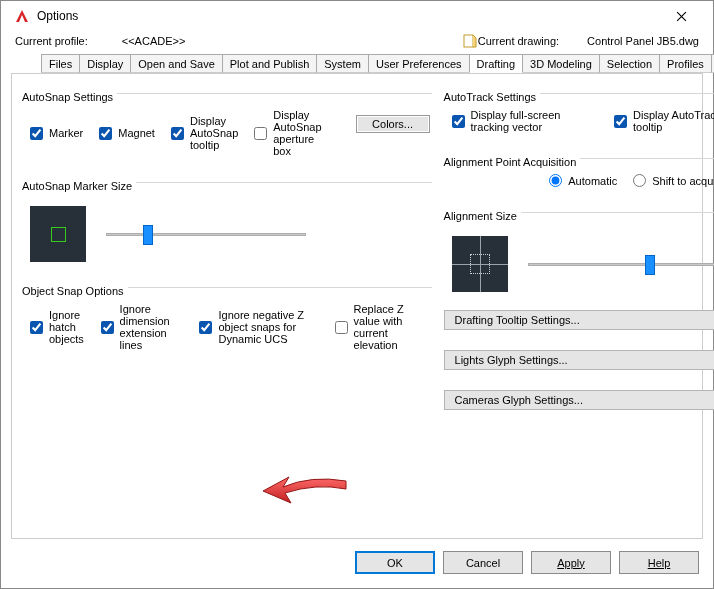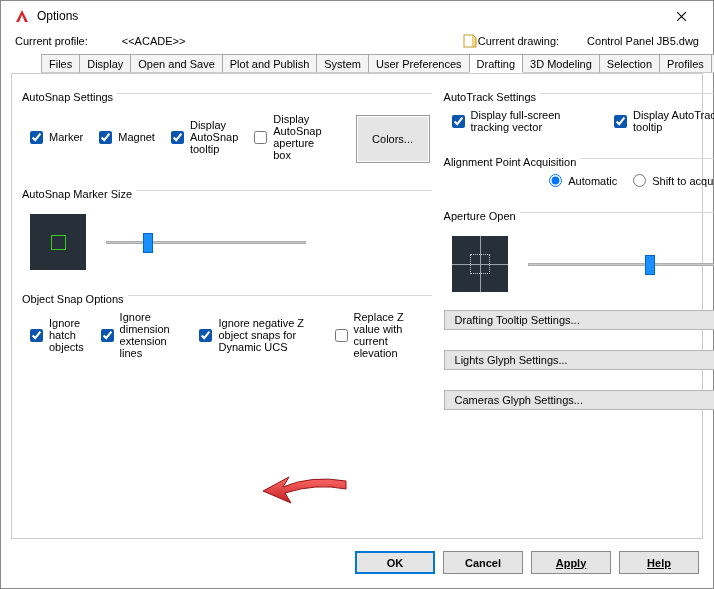--- a/index.html
+++ b/index.html
@@ -106,21 +106,21 @@
   .rows { display:flex; flex-direction:row; gap:16px; padding: 2px 2px 6px 8px; justify-content: flex-end; }
   label.chk, label.rad { display:flex; align-items:center; gap:6px; }
   input[type=checkbox], input[type=radio]{
     width:13px;height:13px; margin:0;
   }
   input[type=checkbox]{ accent-color:#0a55af; }
   .btn {
     background:#e5e5e5;
     border:1px solid #999;
     box-shadow: 0 0 0 1px #fff inset;
-    padding: 17px 14px;
+    padding: 2px 14px;
     font-size: 11px;
     min-width: 74px;
     text-align:center;
   }
   .wide-btn {
     display:block;
     text-align:left;
     padding: 3px 10px;
     background:#e5e5e5;
     border:1px solid #b5b5b5;
@@ -152,21 +152,20 @@
     width:10px;height:20px;
     background:#1a8fff;
     position:absolute; top:-9px;
     border:1px solid #0067c9;
   }
   .button-bar {
     display:flex;
     justify-content:flex-end;
     gap:8px;
     padding:12px 14px 14px 0;
-    font-weight:bold;
   }
   .dlg-btn {
     width:80px; height:23px;
     border:1px solid #8a8a8a;
     background:#e5e5e5;
     font-size:11px;
     display:flex;align-items:center;justify-content:center;
   }
   .dlg-btn.default { border:2px solid #0078d7; }
   .u { text-decoration: underline; }
@@ -318,21 +317,21 @@
             </label>
           <label class="rad">
               <input type="radio" name="acq" style="">
               <span>Shift to acquire</span>
             </label>
         </div>
       </fieldset>
 
       <fieldset>
         <div class="group-line"></div>
-        <span class="group-label">Aperture Open</span>
+        <span class="group-label">Alignment Size</span>
         <div class="slider-row" style="margin-top:10px;">
           <div class="aperture-box">
             <div class="ap-cross-h"></div>
               <div class="ap-cross-v"></div>
               <div class="ap-box"></div>
           </div>
           <div class="track ap">
             <div class="thumb" style="left:116px;"></div>
           </div>
         </div>

